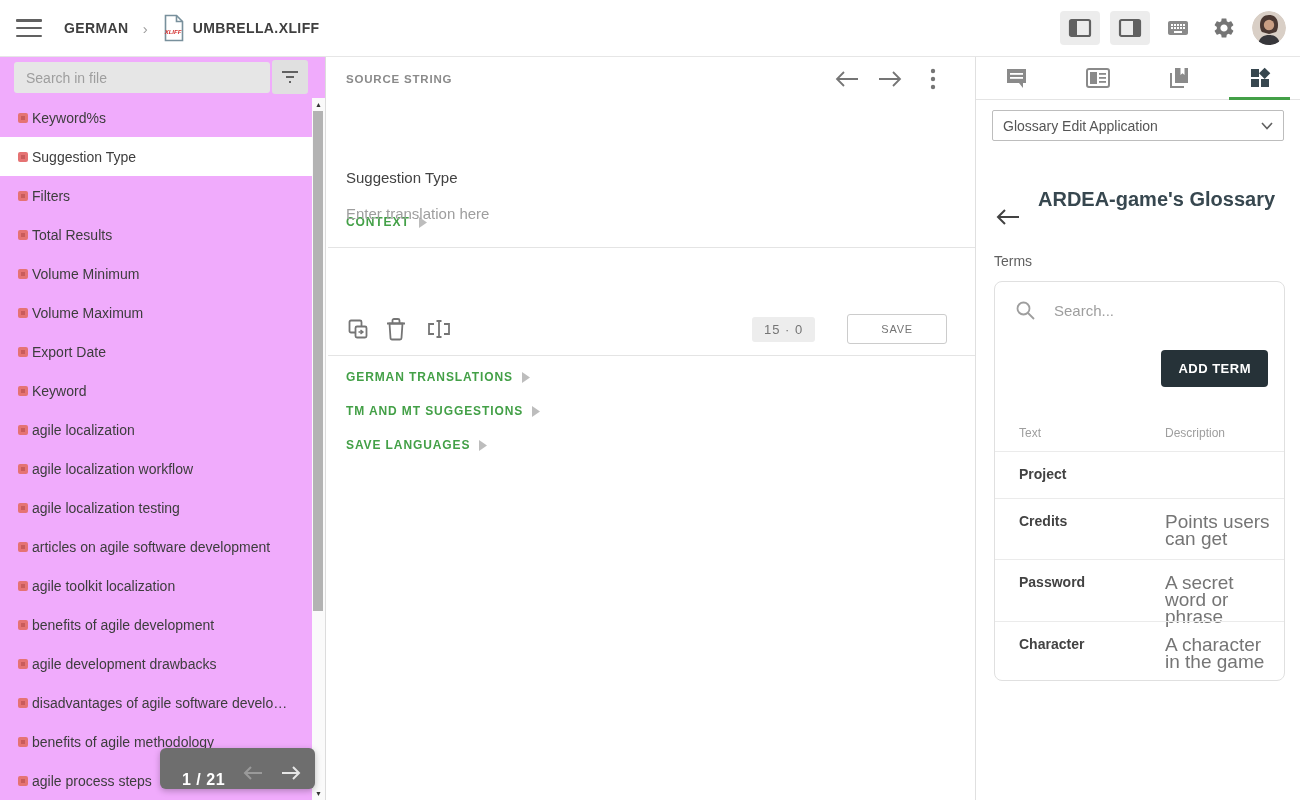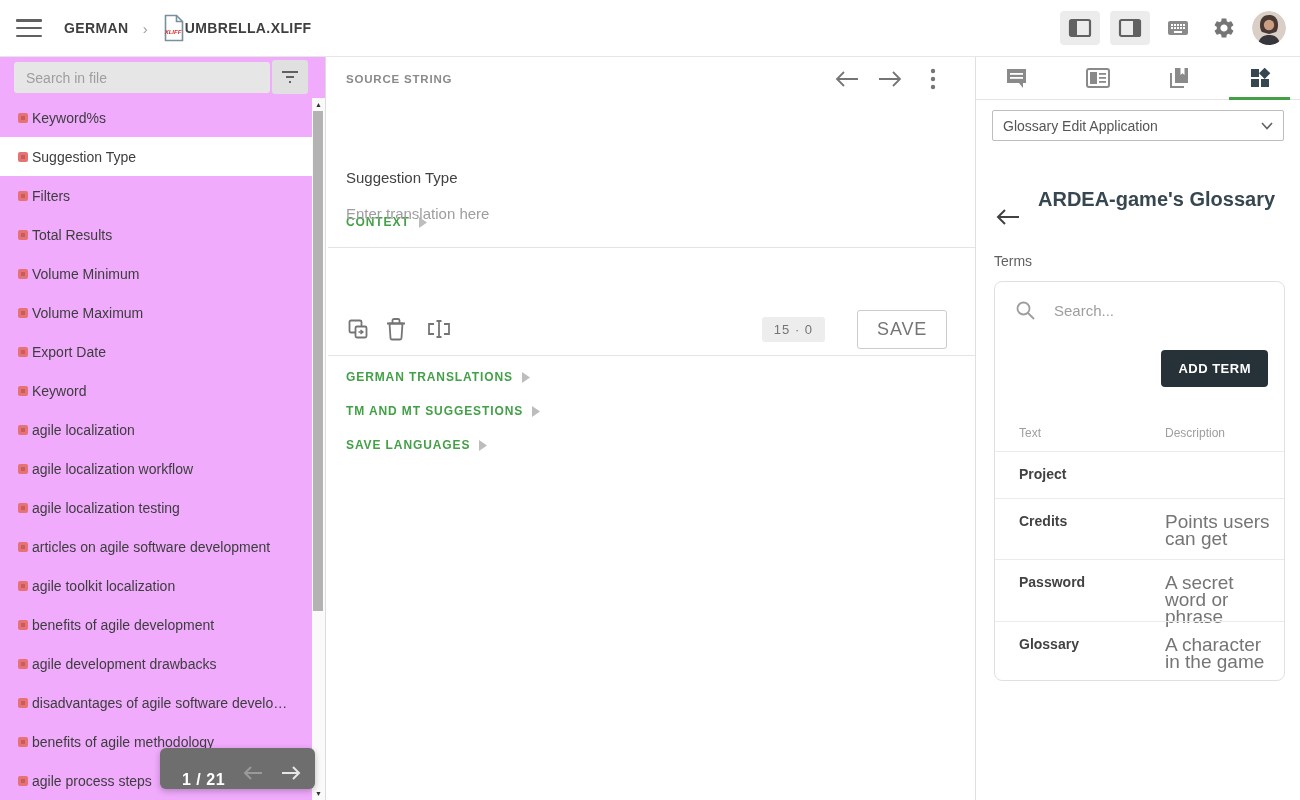--- a/index.html
+++ b/index.html
@@ -7,21 +7,21 @@
     font-family:"Liberation Sans", sans-serif; background:#fff; color:#424242; }
 
   
   .topbar { position:absolute; left:0; top:0; width:1300px; height:57px;
     background:#fff; border-bottom:1px solid #e6e6e6; display:flex; align-items:center; }
   .hamburger { margin-left:16px; width:26px; height:18px; display:flex; flex-direction:column;
     justify-content:space-between; cursor:pointer; }
   .hamburger span { height:2.5px; background:#616161; border-radius:1px; }
   .crumb { margin-left:22px; font-size:14px; font-weight:bold; letter-spacing:.4px; color:#3f3f3f; }
   .crumb-chevron { margin:0 14px; color:#9e9e9e; font-size:15px; }
-  .file-wrap { display:flex; align-items:center; }
+  .file-wrap { display:flex; align-items:center; gap:8px; }
   .file-name { font-size:14px; font-weight:bold; letter-spacing:.4px; color:#3f3f3f; }
   .topbar-right { margin-left:auto; display:flex; align-items:center; gap:10px; padding-right:14px; }
   .panel-btn { width:40px; height:34px; background:#ececec; border-radius:4px;
     display:flex; align-items:center; justify-content:center; cursor:pointer; }
   .icon-btn { width:36px; height:34px; display:flex; align-items:center; justify-content:center; cursor:pointer; }
   .avatar { width:34px; height:34px; border-radius:50%; overflow:hidden; cursor:pointer; }
 
   
   .sidebar { position:absolute; left:0; top:57px; width:326px; bottom:0;
     background:#f0abfc; border-right:1px solid #dcdcdc; }
@@ -60,22 +60,22 @@
   .green-label { font-size:12px; font-weight:bold; letter-spacing:.9px; color:#43a047; }
   .hr { position:absolute; left:0; right:0; height:1px; background:#e4e4e4; }
   .translate-area { position:absolute; left:18px; top:148px; right:40px; height:100px;
     border:none; resize:none; outline:none; font-size:15px; color:#424242;
     font-family:"Liberation Sans",sans-serif; background:transparent; }
   .translate-area::placeholder { color:#9e9e9e; }
   .ed-toolbar { position:absolute; left:18px; right:28px; top:252px; height:40px; display:flex; align-items:center; }
   .tool-btn { width:40px; height:32px; display:flex; align-items:center; justify-content:flex-start; cursor:pointer; }
   .ed-toolbar-right { margin-left:auto; display:flex; align-items:center; gap:32px; }
   .count-badge { background:#ededed; border-radius:3px; padding:5px 12px; font-size:13px; color:#757575; letter-spacing:1px; }
-  .save-btn { background:#fff; border:1px solid #ccc; border-radius:3px; padding:8px 19px;
-    font-size:18px; letter-spacing:.8px; color:#757575; cursor:pointer; font-family:"Liberation Sans",sans-serif; }
+  .save-btn { background:#fff; border:1px solid #ccc; border-radius:3px; padding:8px 33px;
+    font-size:11px; letter-spacing:.8px; color:#757575; cursor:pointer; font-family:"Liberation Sans",sans-serif; }
   .section-row { position:absolute; left:18px; display:flex; align-items:center; gap:8px; cursor:pointer; }
 
   
   .rpanel { position:absolute; right:0; top:57px; width:325px; bottom:0; background:#fff; border-left:1px solid #e0e0e0; }
   .tabs { position:absolute; left:0; top:0; right:0; height:43px; border-bottom:1px solid #e4e4e4;
     display:flex; }
   .tab { flex:1; display:flex; align-items:center; justify-content:center; position:relative; cursor:pointer; }
   .tab.active::after { content:""; position:absolute; left:10px; right:10px; bottom:-1px; height:3px; background:#43a047; }
   .app-select { position:absolute; left:16px; right:16px; top:53px; height:31px; border:1px solid #bdbdbd;
     border-radius:2px; display:flex; align-items:center; padding:0 10px; font-size:14px; color:#555; cursor:pointer; }
@@ -423,17 +423,17 @@
     </div>
     <div class="trow" style="top:216px; height:61px">
       <span class="t-term">Credits</span>
       <span class="t-desc">Points users can get</span>
     </div>
     <div class="trow" style="top:277px; height:62px">
       <span class="t-term">Password</span>
       <span class="t-desc">A secret word or phrase</span>
     </div>
     <div class="trow" style="top:339px; height:61px">
-      <span class="t-term">Glossary</span>
+      <span class="t-term">Character</span>
       <span class="t-desc">A character in the game</span>
     </div>
   </div>
 </div>
 
 </body></html>

